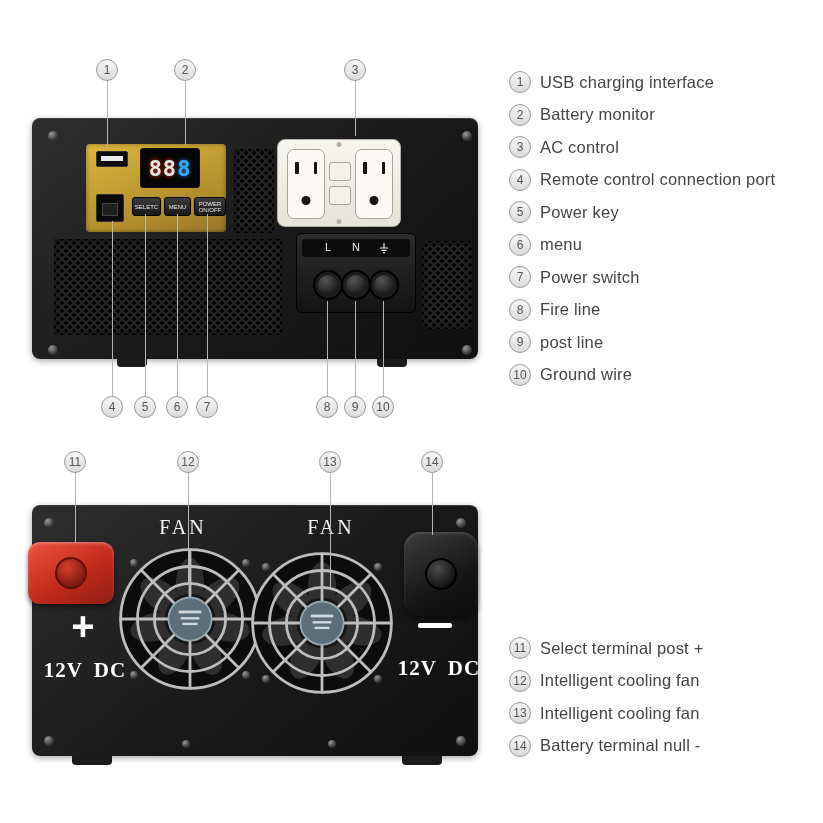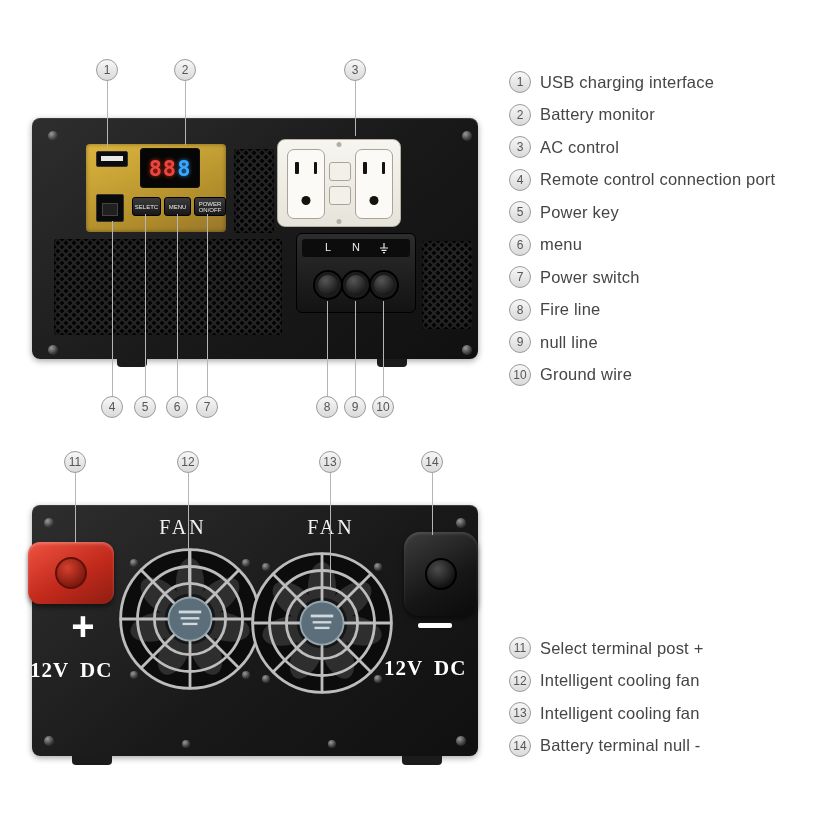--- a/index.html
+++ b/index.html
@@ -37,21 +37,21 @@
   
   .panel-yellow{position:absolute;left:54px;top:25px;width:140px;height:88px;border-radius:4px;
                 background:linear-gradient(160deg,#dcb63e,#b08c2b 70%,#97762a);
                 box-shadow:inset 0 0 4px rgba(0,0,0,.4);}
   .usb{position:absolute;left:10px;top:7px;width:30px;height:14px;background:#0c0c0c;
        border:1px solid #333;border-radius:2px;}
   .usb-pin{position:absolute;left:4px;right:4px;top:4px;height:5px;background:#e9e9e9;}
   .led{position:absolute;left:54px;top:4px;width:58px;height:38px;background:#060606;border:1px solid #111;
        border-radius:3px;display:flex;align-items:center;justify-content:center;
        font-family:"DejaVu Sans Mono",monospace;font-size:22px;font-weight:bold;letter-spacing:1px;}
-  .led .red{color:#ef4444;text-shadow:0 0 4px rgba(255,60,20,.8);}
+  .led .red{color:#e5e5e5;text-shadow:0 0 4px rgba(255,60,20,.8);}
   .led .blue{color:#35a8ff;text-shadow:0 0 4px rgba(60,160,255,.8);}
   .rj45{position:absolute;left:10px;top:50px;width:26px;height:26px;background:#0a0a0a;
         border:1px solid #333;border-radius:2px;}
   .rj45-inner{position:absolute;left:5px;top:8px;width:14px;height:11px;background:#202020;border:1px solid #444;}
   .pbtn{position:absolute;top:53px;height:17px;background:linear-gradient(180deg,#3c3c3c,#181818);
         border:1px solid #000;border-radius:3px;color:#eee;font-size:6px;line-height:6px;
         display:flex;flex-direction:column;align-items:center;justify-content:center;text-align:center;}
 
   
   .outlet{position:absolute;left:245px;top:20px;width:122px;height:86px;border-radius:8px;
@@ -86,21 +86,21 @@
   .terminal-black{position:absolute;left:372px;top:26px;width:74px;height:84px;border-radius:16px;
                   background:linear-gradient(150deg,#3d3d3d,#161616 60%,#0b0b0b);
                   box-shadow:inset 0 2px 3px rgba(255,255,255,.12),0 3px 5px rgba(0,0,0,.5);}
   .bolt{position:absolute;left:50%;top:50%;transform:translate(-50%,-50%);width:28px;height:28px;
         border-radius:50%;}
   .bolt.red{background:radial-gradient(circle at 38% 32%,#d5402e,#7c170d 75%);border:2px solid #5f100a;}
   .bolt.blk{background:radial-gradient(circle at 38% 32%,#4c4c4c,#101010 75%);border:2px solid #000;}
   .polarity-plus{position:absolute;color:#fff;font-size:40px;font-weight:bold;width:50px;text-align:center;}
   .minus-bar{position:absolute;width:34px;height:5px;background:#fff;border-radius:2px;}
   .voltage{position:absolute;color:#fff;font-family:"Liberation Serif",serif;font-weight:bold;
-           font-size:21px;letter-spacing:1px;word-spacing:5px;width:110px;}
+           font-size:21px;letter-spacing:1px;word-spacing:5px;width:110px;text-align:center;}
 </style>
 </head>
 <body>
 
 <div class="canvas">
 
   <div class="device" style="left:32px;top:118px;width:446px;height:240px;">
     <div class="screw" style="left:16px;top:12px;"></div>
     <div class="screw" style="left:430px;top:12px;"></div>
     <div class="screw" style="left:16px;top:226px;"></div>
@@ -219,21 +219,21 @@
     <div class="legend-row">
       <span class="num-circle">7</span>
       <span class="legend-label">Power switch</span>
     </div>
     <div class="legend-row">
       <span class="num-circle">8</span>
       <span class="legend-label">Fire line</span>
     </div>
     <div class="legend-row">
       <span class="num-circle">9</span>
-      <span class="legend-label">null line</span>
+      <span class="legend-label">post line</span>
     </div>
     <div class="legend-row">
       <span class="num-circle">10</span>
       <span class="legend-label">Ground wire</span>
     </div>
   </div>
 
   <div class="device" style="left:32px;top:505px;width:446px;height:250px;">
     <div class="screw" style="left:12px;top:12px;"></div>
     <div class="screw" style="left:424px;top:12px;"></div>

